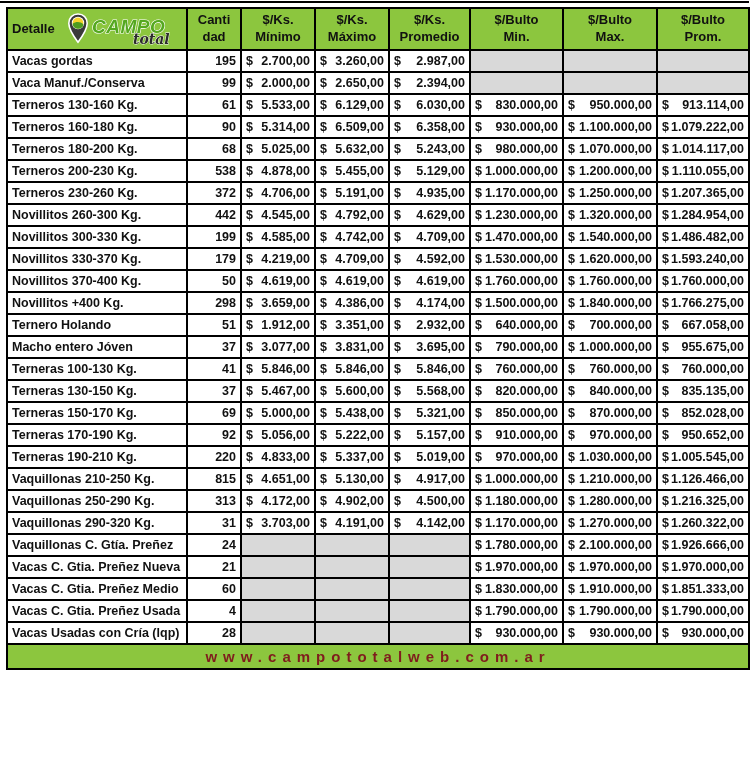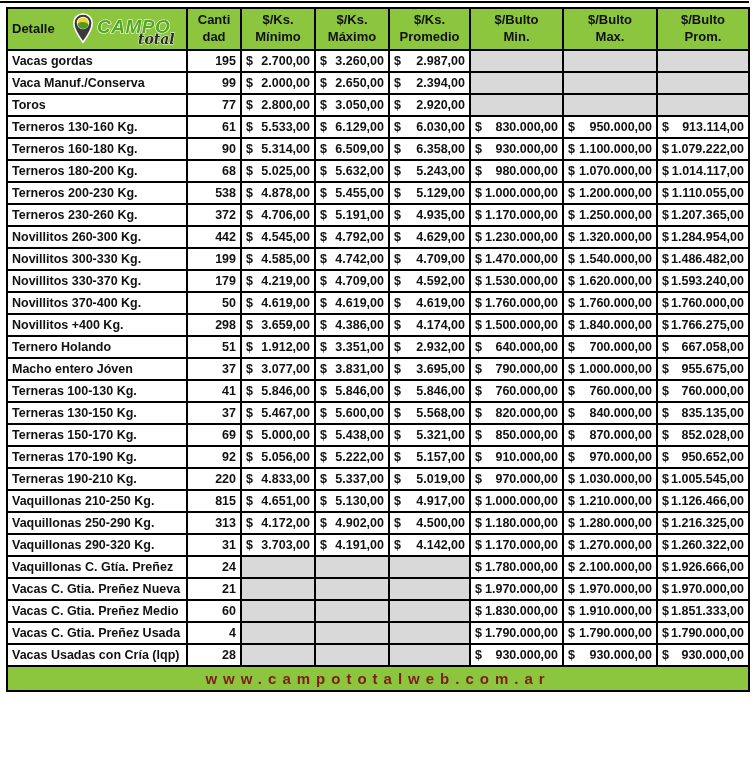--- a/index.html
+++ b/index.html
@@ -35,21 +35,21 @@
   th{
     background:var(--green);
     font-size:13px; font-weight:700;
     line-height:1.3;
     text-align:center;
     height:42px;
     padding:2px;
   }
   th.detalle-th{ text-align:left; padding:2px 4px; }
   .detalle-head-wrap{
-    display:flex; align-items:center; justify-content:space-between; gap:10px;
+    display:flex; align-items:center; justify-content:flex-start; gap:10px;
   }
   td{
     height:22px;
     font-size:12.5px;
     font-weight:700;
     padding:0 4px;
     background:#fff;
   }
   td.detalle{ text-align:left;margin-left:37px; }
   td.qty{ text-align:right; }
@@ -181,45 +181,20 @@
           <div class="mw">
             <span class="cur">$</span>
             <span>2.394,00</span>
           </div>
         </td>
         <td class="empty"></td>
         <td class="empty"></td>
         <td class="empty"></td>
       </tr>
       <tr>
-        <td class="detalle">Toros</td>
-        <td class="qty">77</td>
-        <td class="money">
-          <div class="mw">
-            <span class="cur">$</span>
-            <span>2.800,00</span>
-          </div>
-        </td>
-        <td class="money">
-          <div class="mw">
-            <span class="cur">$</span>
-            <span>3.050,00</span>
-          </div>
-        </td>
-        <td class="money">
-          <div class="mw">
-            <span class="cur">$</span>
-            <span>2.920,00</span>
-          </div>
-        </td>
-        <td class="empty"></td>
-        <td class="empty"></td>
-        <td class="empty"></td>
-      </tr>
-      <tr>
         <td class="detalle">Terneros 130-160 Kg.</td>
         <td class="qty">61</td>
         <td class="money">
           <div class="mw">
             <span class="cur">$</span>
             <span>5.533,00</span>
           </div>
         </td>
         <td class="money">
           <div class="mw">

